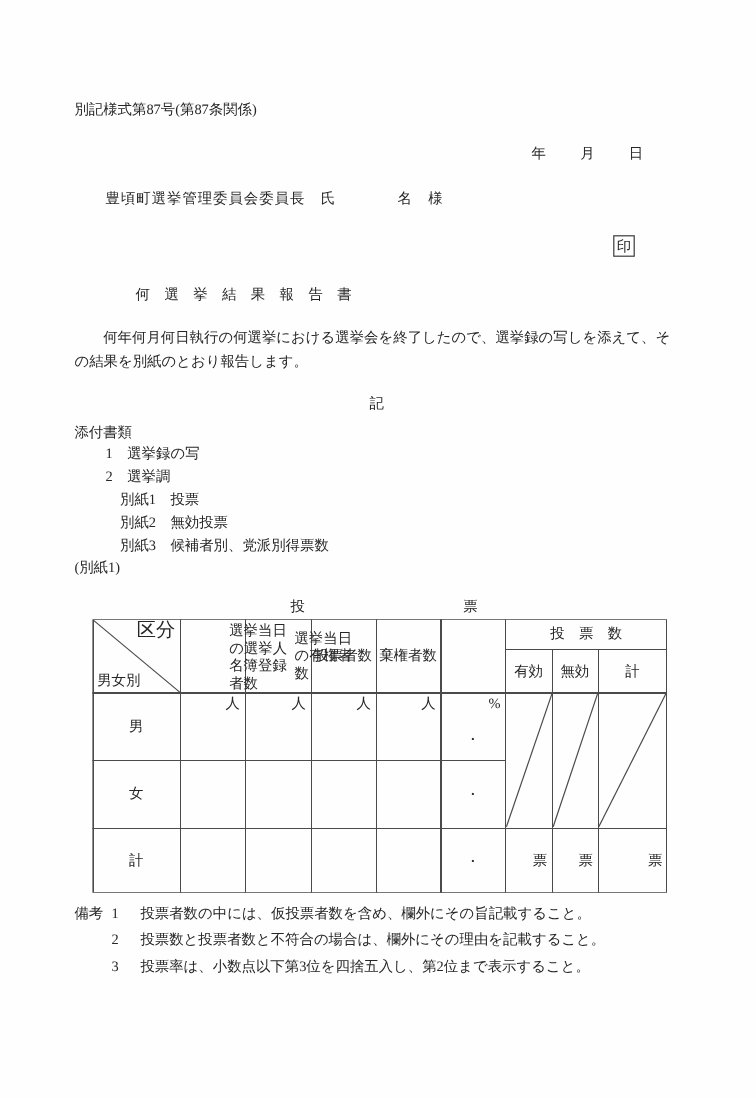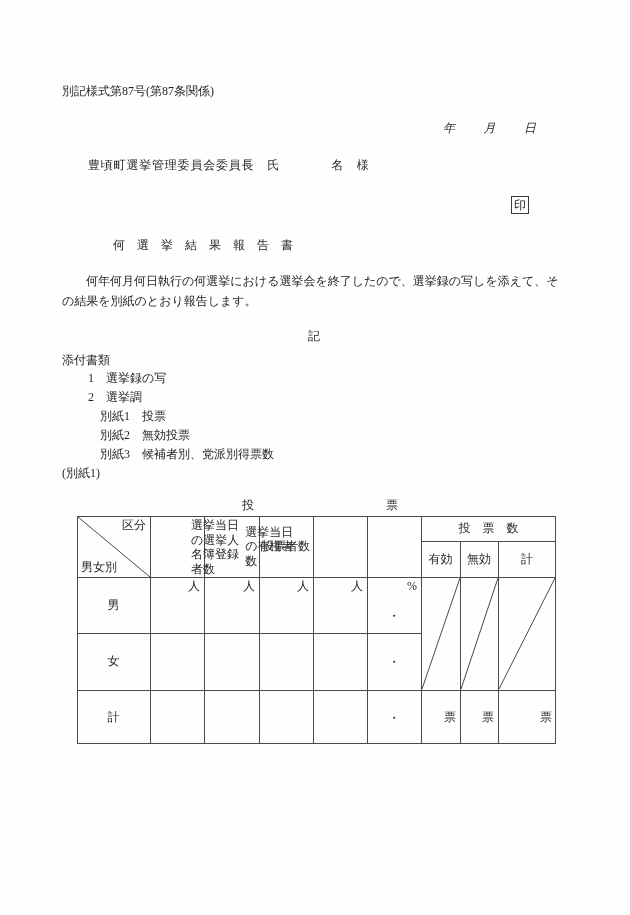--- a/index.html
+++ b/index.html
@@ -7,38 +7,38 @@
     width:630px;height:915px;
     background:#ffffff;
     font-family:"Liberation Serif","DejaVu Serif",serif;
     color:#262626;
     -webkit-font-smoothing:antialiased;
   }
   #page{
     position:relative;width:630px;height:915px;background:#fefefe;overflow:hidden;
   }
   .abs{position:absolute;white-space:pre;font-size:12px;line-height:13px;}
-  .ls-wide{letter-spacing:1.5px;font-style:italic;}
+  .ls-wide{letter-spacing:1.5px;}
   .ls-sm{letter-spacing:0.8px;text-align:right;}
   
   .seal{
     position:absolute;left:511px;top:196px;width:16px;height:16px;
     border:1px solid #3a3a3a;font-size:12px;line-height:16px;text-align:center;
   }
   
   #tbl{position:absolute;left:77px;top:516px;width:479px;height:228px;}
   #tbl svg{position:absolute;left:0;top:0;}
   .cell{position:absolute;font-size:12px;line-height:14.5px;color:#262626;}
   .center{display:flex;align-items:center;justify-content:center;text-align:right;}
   .pre{white-space:pre-line;margin-left:38px;}
   .unit{position:absolute;top:3px;right:4px;font-size:12px;line-height:12px;}
   .dot{position:absolute;left:50%;transform:translateX(-50%);font-size:12px;line-height:12px;}
   .vote-unit{display:flex;align-items:center;justify-content:flex-end;padding-right:4px;box-sizing:border-box;}
   
-  .corner-top{position:absolute;top:3px;right:4px;font-size:12px;line-height:13px;}
+  .corner-top{position:absolute;top:3px;right:4px;font-size:16px;line-height:13px;}
   .corner-bottom{position:absolute;bottom:3px;left:4px;font-size:12px;line-height:13px;}
 </style>
 </head>
 <body>
 
 <div id="page">
 
   <div class="abs" style="left:62px;top:85px;">別記様式第87号(第87条関係)</div>
   <div class="abs ls-wide" style="left:443px;top:122px;">年　　月　　日</div>
   <div class="abs ls-sm" style="left:88px;top:159px;">豊頃町選挙管理委員会委員長　氏　　　　名　様</div>
@@ -92,20 +92,21 @@
       <span class="corner-bottom">男女別</span>
     </div>
     <div class="cell pre" style="left:73px;top:0;width:54px;height:61px;padding:2px 0 0 3px;box-sizing:border-box;">選挙当日
 の選挙人
 名簿登録
 者数</div>
     <div class="cell pre center" style="left:127px;top:0;width:55px;height:61px;text-align:left;">選挙当日
 の有権者
 数</div>
     <div class="cell center" style="left:182px;top:0;width:54px;height:61px;">投票者数</div>
+    <div class="cell center" style="left:236px;top:0;width:54px;height:61px;">棄権者数</div>
     <div class="cell center" style="left:344px;top:0;width:135px;height:25px;white-space:pre;">投　票　数</div>
     <div class="cell center" style="left:344px;top:25px;width:39px;height:36px;">有効</div>
     <div class="cell center" style="left:383px;top:25px;width:38px;height:36px;">無効</div>
     <div class="cell center" style="left:421px;top:25px;width:58px;height:36px;">計</div>
 
     <div class="cell center" style="left:0;top:61px;width:73px;height:56px;">男</div>
     <div class="cell" style="left:73px;top:61px;width:54px;height:56px;">
         <span class="unit">人</span>
       </div>
     <div class="cell" style="left:127px;top:61px;width:55px;height:56px;">
@@ -135,14 +136,23 @@
         <span>票</span>
       </div>
     <div class="cell vote-unit" style="left:383px;top:174px;width:38px;height:54px;">
         <span>票</span>
       </div>
     <div class="cell vote-unit" style="left:421px;top:174px;width:58px;height:54px;">
         <span>票</span>
       </div>
   </div>
 
+  <div class="abs" style="left:62px;top:755px;width:500px;height:70px;">
+    <span style="position:absolute;left:0;top:0;">備考</span>
+    <span style="position:absolute;left:31px;top:0;">1</span>
+    <span style="position:absolute;left:55px;top:0;white-space:pre;">投票者数の中には、仮投票者数を含め、欄外にその旨記載すること。</span>
+    <span style="position:absolute;left:31px;top:22px;">2</span>
+    <span style="position:absolute;left:55px;top:22px;white-space:pre;">投票数と投票者数と不符合の場合は、欄外にその理由を記載すること。</span>
+    <span style="position:absolute;left:31px;top:44px;">3</span>
+    <span style="position:absolute;left:55px;top:44px;white-space:pre;">投票率は、小数点以下第3位を四捨五入し、第2位まで表示すること。</span>
+  </div>
 
 </div>
 
 </body></html>

